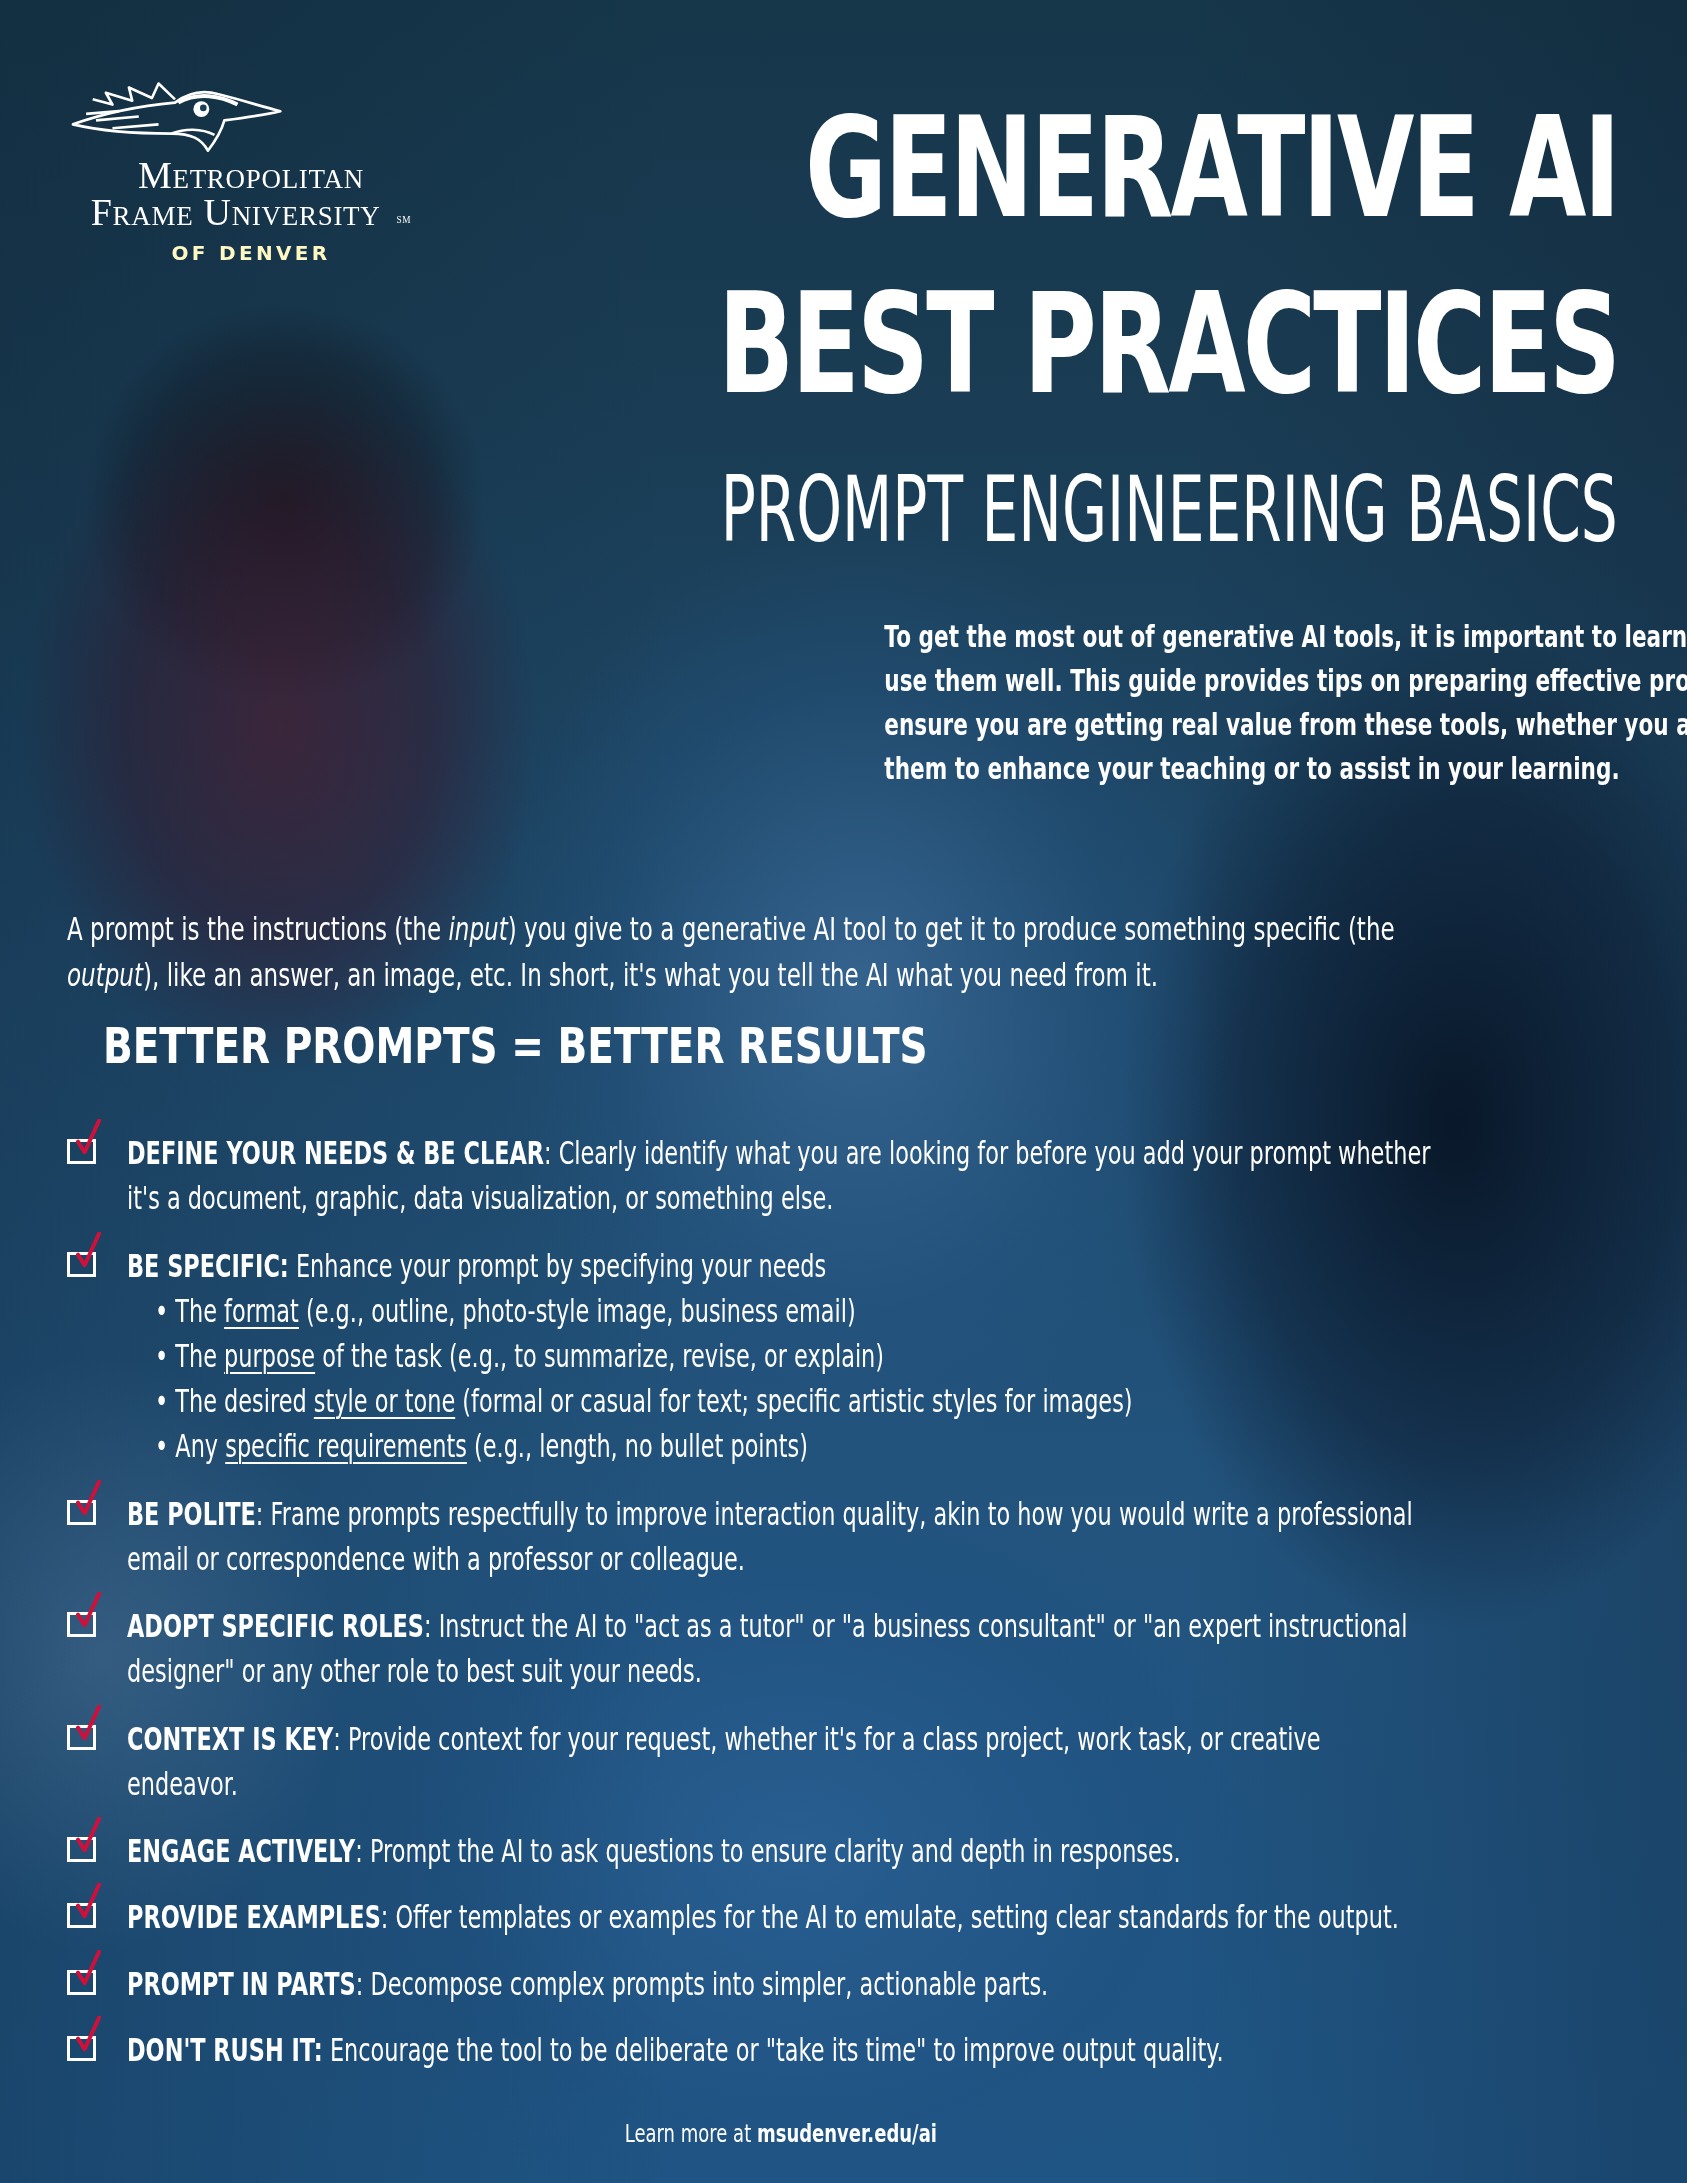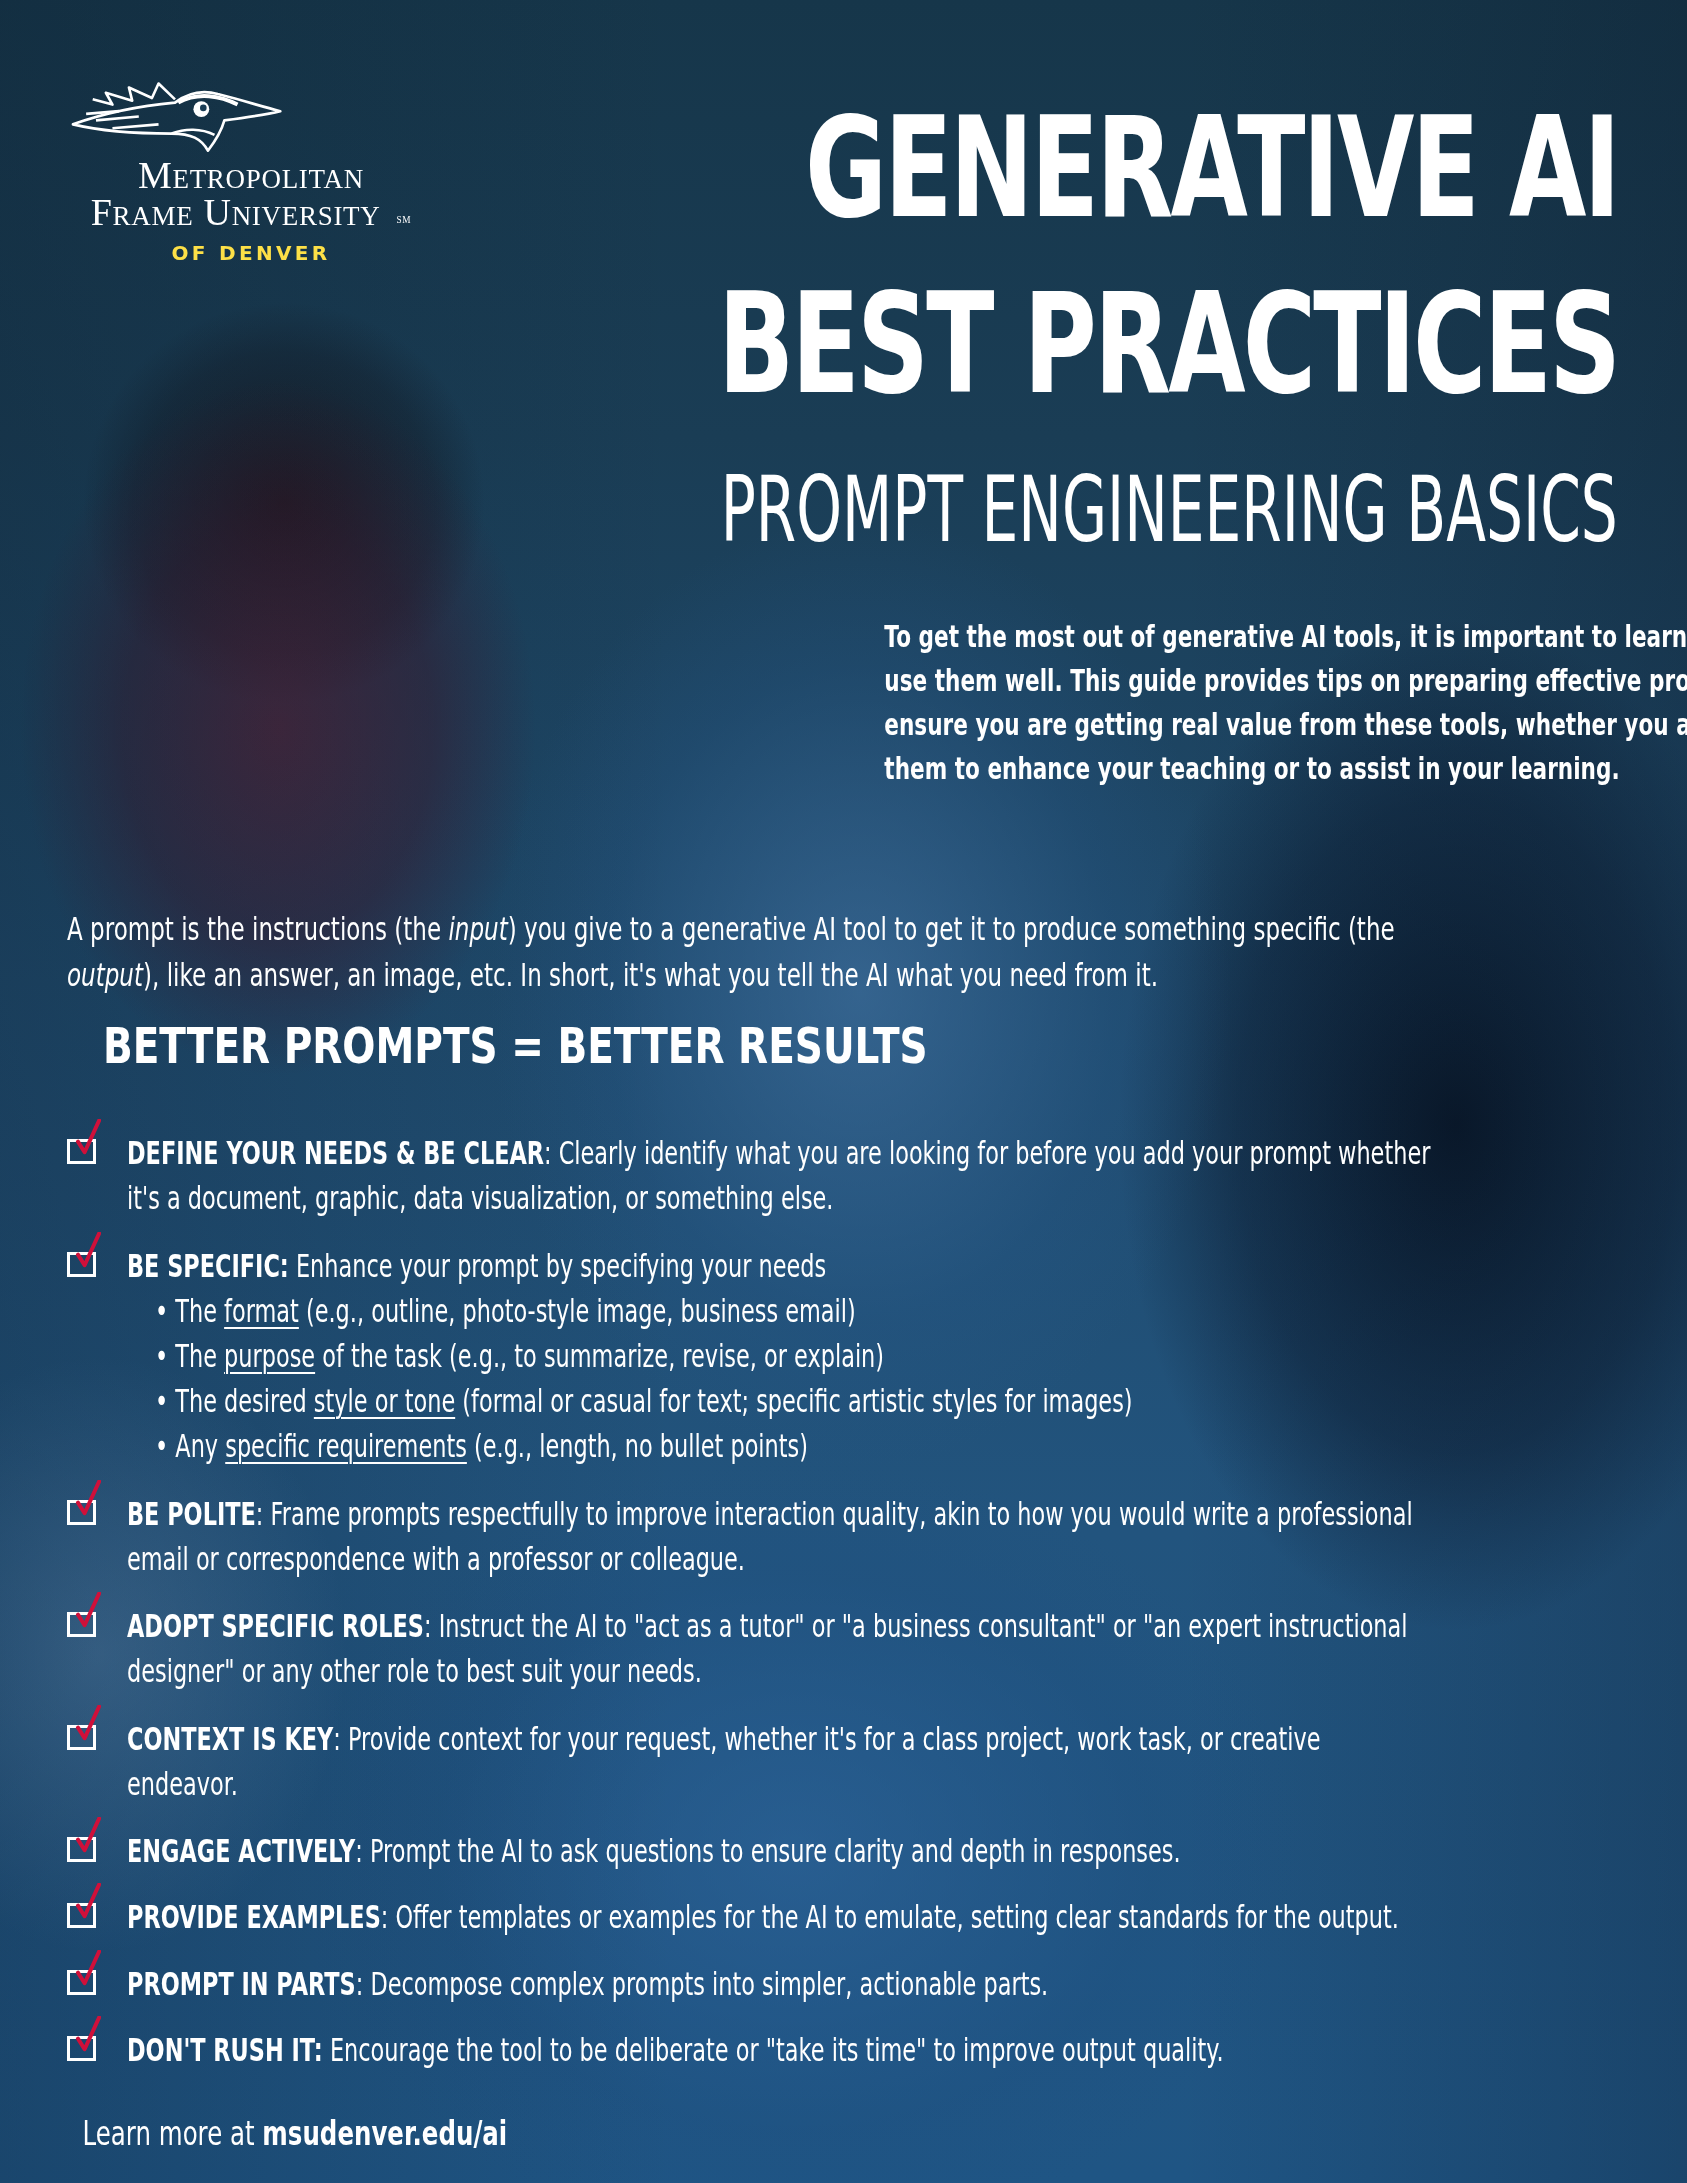--- a/index.html
+++ b/index.html
@@ -33,21 +33,21 @@
   .logo-mark { display: block; width: 218px; height: 79px; margin-left: 0; }
   .logo-line1, .logo-line2 {
     font-family: "Liberation Serif", "DejaVu Serif", serif;
     font-size: 38px; line-height: 37px; letter-spacing: 0.7px; color: #fff;
     font-variant: small-caps; white-space: nowrap;
   }
   .logo-line1 { margin-top: 5.3px; }
   .logo-sm { font-size: 9.3px; vertical-align: top; margin-left: 16px; position: relative; top: 8px; }
   .logo-line3 {
     font-family: "DejaVu Sans", sans-serif; font-weight: bold;
-    font-size: 20px; letter-spacing: 3.3px; margin-top: 9.3px; color: #fde047;
+    font-size: 20px; letter-spacing: 3.3px; margin-top: 9.3px; color: #fef9c3;
   }
 
   
   .title {
     position: absolute; right: 69px; text-align: right; white-space: nowrap;
     font-family: "DejaVu Sans", sans-serif; font-weight: bold;
     transform-origin: right center; color: #fff;
   }
   .title-1 { top: 99px; font-size: 139px; line-height: 139px; letter-spacing: -4px; transform: scaleX(0.72); }
   .title-2 { top: 275px; font-size: 139px; line-height: 139px; letter-spacing: -4px; transform: scaleX(0.72); }
@@ -94,22 +94,22 @@
   .item-text {
     position: absolute; left: 61px; width: 1654px;
     font-family: "DejaVu Sans", sans-serif; font-size: 32px; line-height: 45px;
   }
   .item-text .cond { transform: scaleX(0.70); display: block; }
   .item-text b { font-weight: bold; }
   .item-text u { text-decoration: underline; text-decoration-thickness: 2px; text-underline-offset: 5.3px; }
   .sub { display: block; padding-left: 40px; }
 
   .footer {
-    position: absolute; left: 0; width: 1561px; top: 2117px; text-align: left;
-    font-family: "DejaVu Sans", sans-serif; font-size: 34px; line-height: 33px;
+    position: absolute; left: 0; width: 1561px; top: 2117px; text-align: center;
+    font-family: "DejaVu Sans", sans-serif; font-size: 25px; line-height: 33px;
   }
   .footer .cond { transform: scaleX(0.72); transform-origin: center; }
 </style>
 </head>
 <body>
 
 <div class="bg"></div>
 <div class="bg-overlay"></div>
 
 <div class="content">

